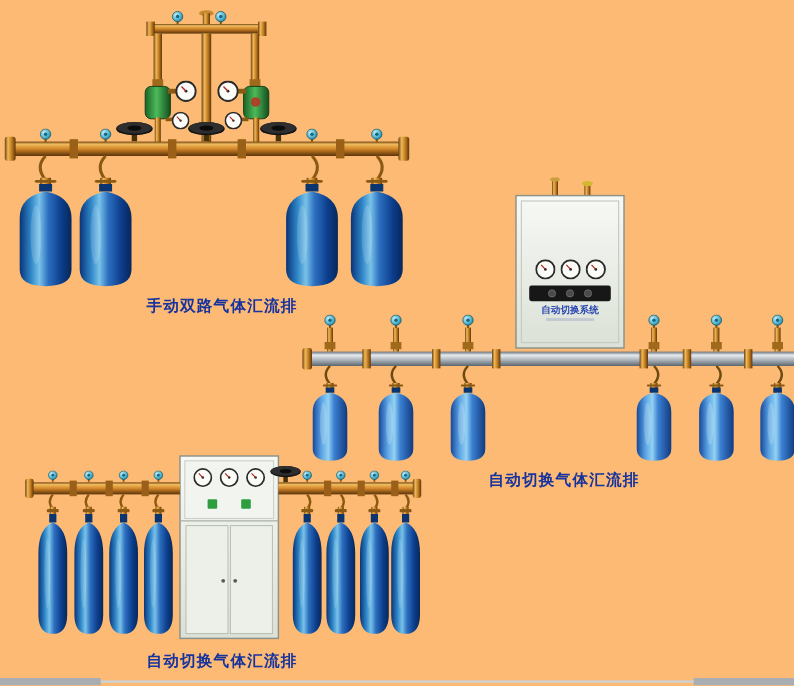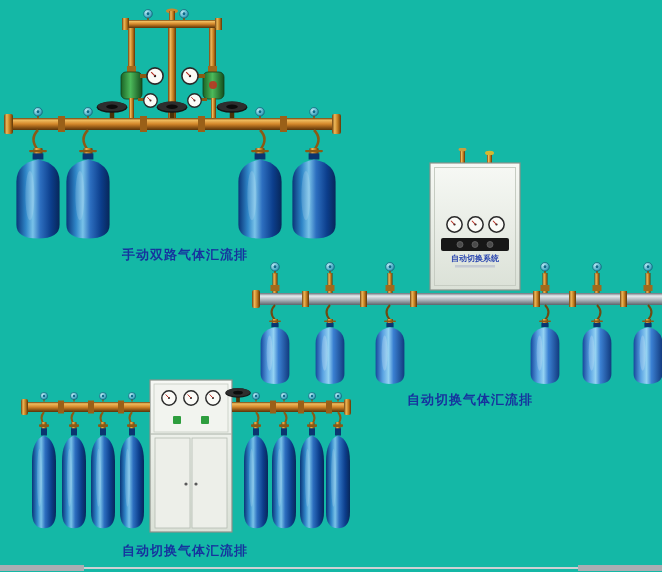--- a/index.html
+++ b/index.html
@@ -1,19 +1,19 @@
 <!DOCTYPE html>
 <html><head>
 <meta charset="utf-8">
 <style>
   html,body{margin:0;padding:0;background:#fff;}
   .canvas{
     position:relative;
     width:662px;height:572px;
-    background:#14b8a6;
+    background:#fdba74;
     overflow:hidden;
     font-family:"DejaVu Sans","Liberation Sans",sans-serif;
   }
   .illus{position:absolute;display:block;}
   .caption{
     position:absolute;
     text-align:center;
     font-size:13px;
     font-weight:bold;
     letter-spacing:1px;

